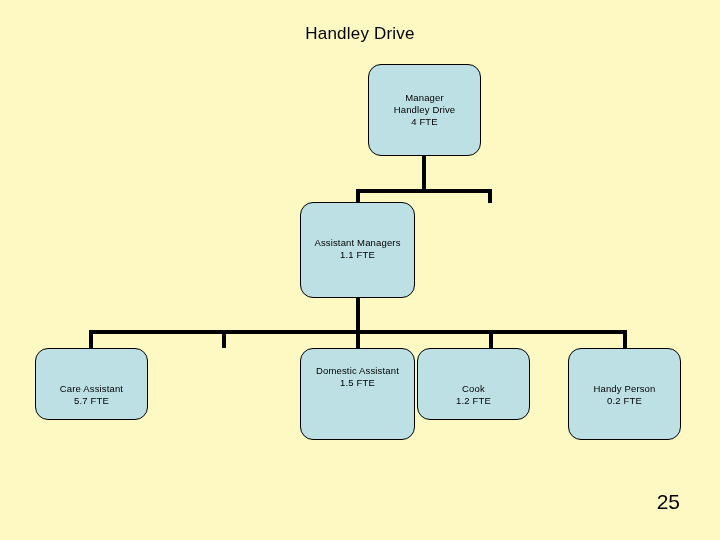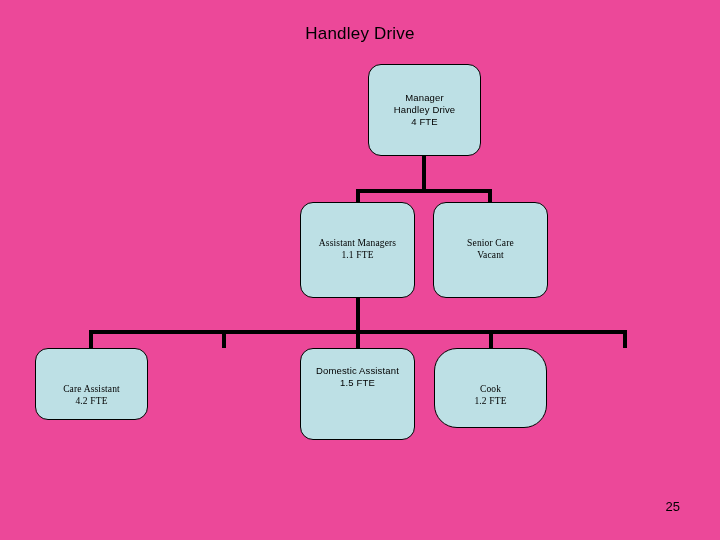--- a/index.html
+++ b/index.html
@@ -7,21 +7,21 @@
     padding: 0;
     background: #ffffff;
   }
   body {
     font-family: "Liberation Sans", sans-serif;
   }
   #slide {
     position: relative;
     width: 720px;
     height: 540px;
-    background: #ec4899;
+    background: #fef9c3;
     overflow: hidden;
   }
   #chart-title {
     position: absolute;
     left: 0;
     top: 24px;
     width: 720px;
     text-align: center;
     font-size: 17px;
     color: #000000;
@@ -43,30 +43,30 @@
     font-size: 9.5px;
     line-height: 12px;
     letter-spacing: 0.15px;
     white-space: pre;
   }
   .node .ln {
     display: block;
   }
   
   .node.t-up { justify-content: flex-start; padding-top: 16px; }
-  .node.t-mid { justify-content: flex-start; padding-top: 34px; font-family: Liberation Serif, serif; }
+  .node.t-mid { justify-content: flex-start; padding-top: 34px; }
   .connector {
     position: absolute;
     background: #000000;
   }
   #page-number {
     position: absolute;
     right: 40px;
     bottom: 26px;
-    font-size: 13px;
+    font-size: 21px;
     color: #000000;
     white-space: pre;
   }
 </style>
 </head>
 <body>
 
 <div id="slide">
 
   <div id="chart-title">Handley Drive</div>
@@ -80,45 +80,45 @@
   <div class="connector" style="left:422px; top:156px; width:4px; height:37px;"></div>
   <div class="connector" style="left:356px; top:189px; width:136px; height:4px;"></div>
   <div class="connector" style="left:356px; top:189px; width:4px; height:14px;"></div>
   <div class="connector" style="left:488px; top:189px; width:4px; height:14px;"></div>
 
   <div class="node t-mid" id="node-assistant-managers" style="left:300px; top:202px; width:115px; height:96px;">
     <span class="ln">Assistant Managers</span>
     <span class="ln">1.1 FTE</span>
   </div>
 
-  <div class="node t-mid" id="node-senior-care" style="left:433px; top:202px; width:115px; height:96px;">
-    <span class="ln">Senior Care</span>
-    <span class="ln">Vacant</span>
-  </div>
 
   <div class="connector" style="left:356px; top:298px; width:4px; height:36px;"></div>
   <div class="connector" style="left:89px; top:330px; width:538px; height:4px;"></div>
   <div class="connector" style="left:89px; top:330px; width:4px; height:18px;"></div>
   <div class="connector" style="left:222px; top:330px; width:4px; height:18px;"></div>
   <div class="connector" style="left:356px; top:330px; width:4px; height:18px;"></div>
   <div class="connector" style="left:489px; top:330px; width:4px; height:18px;"></div>
   <div class="connector" style="left:623px; top:330px; width:4px; height:18px;"></div>
 
   <div class="node t-mid" id="node-care-assistant" style="left:35px; top:348px; width:113px; height:72px;">
     <span class="ln">Care Assistant</span>
-    <span class="ln">4.2 FTE</span>
+    <span class="ln">5.7 FTE</span>
   </div>
 
 
   <div class="node t-up" id="node-domestic-assistant" style="left:300px; top:348px; width:115px; height:92px;">
     <span class="ln">Domestic Assistant</span>
     <span class="ln">1.5 FTE</span>
   </div>
 
-  <div class="node t-mid" id="node-cook" style="left:434px; top:348px; width:113px; height:80px;border-radius:23px;">
+  <div class="node t-mid" id="node-cook" style="left:417px; top:348px; width:113px; height:72px;">
     <span class="ln">Cook</span>
     <span class="ln">1.2 FTE</span>
   </div>
 
+  <div class="node t-mid" id="node-handy-person" style="left:568px; top:348px; width:113px; height:92px;">
+    <span class="ln">Handy Person</span>
+    <span class="ln">0.2 FTE</span>
+  </div>
 
   <div id="page-number">25</div>
 
 </div>
 
 </body></html>

